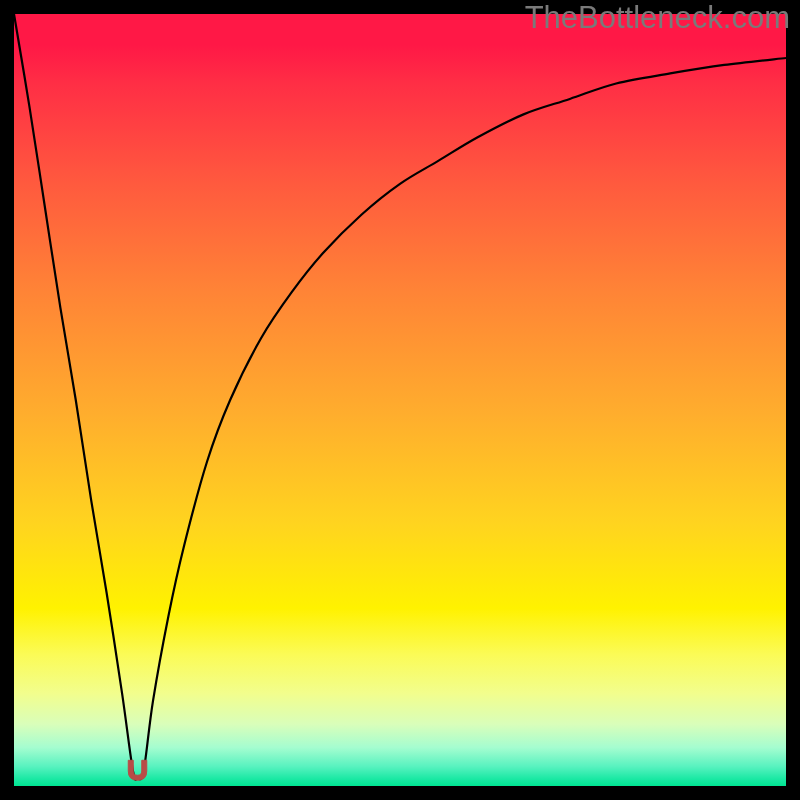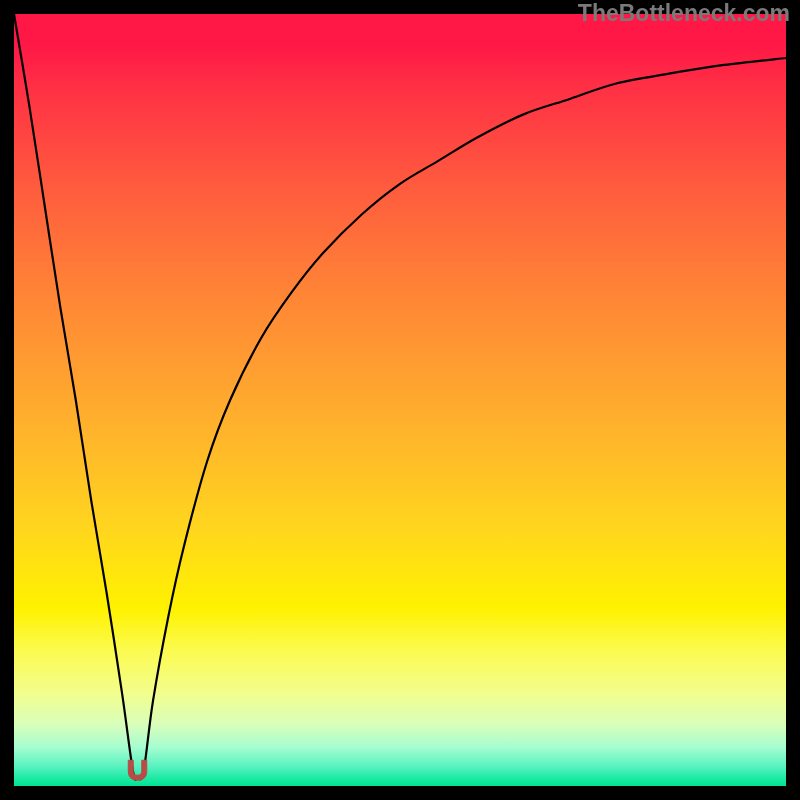--- a/index.html
+++ b/index.html
@@ -49,22 +49,22 @@
   }
   .curve-holder {
     position: absolute;
     inset: 0;
   }
   .attribution {
     position: absolute;
     top: 0;
     right: 10px;
     color: #7a7a7a;
-    font-size: 23px;
-    font-weight: 700;
+    font-size: 31px;
+    font-weight: 400;
     letter-spacing: 0px;
     user-select: none;
   }
 </style>
 </head>
 <body>
 
 <div class="stage">
 
   <div class="plot">

